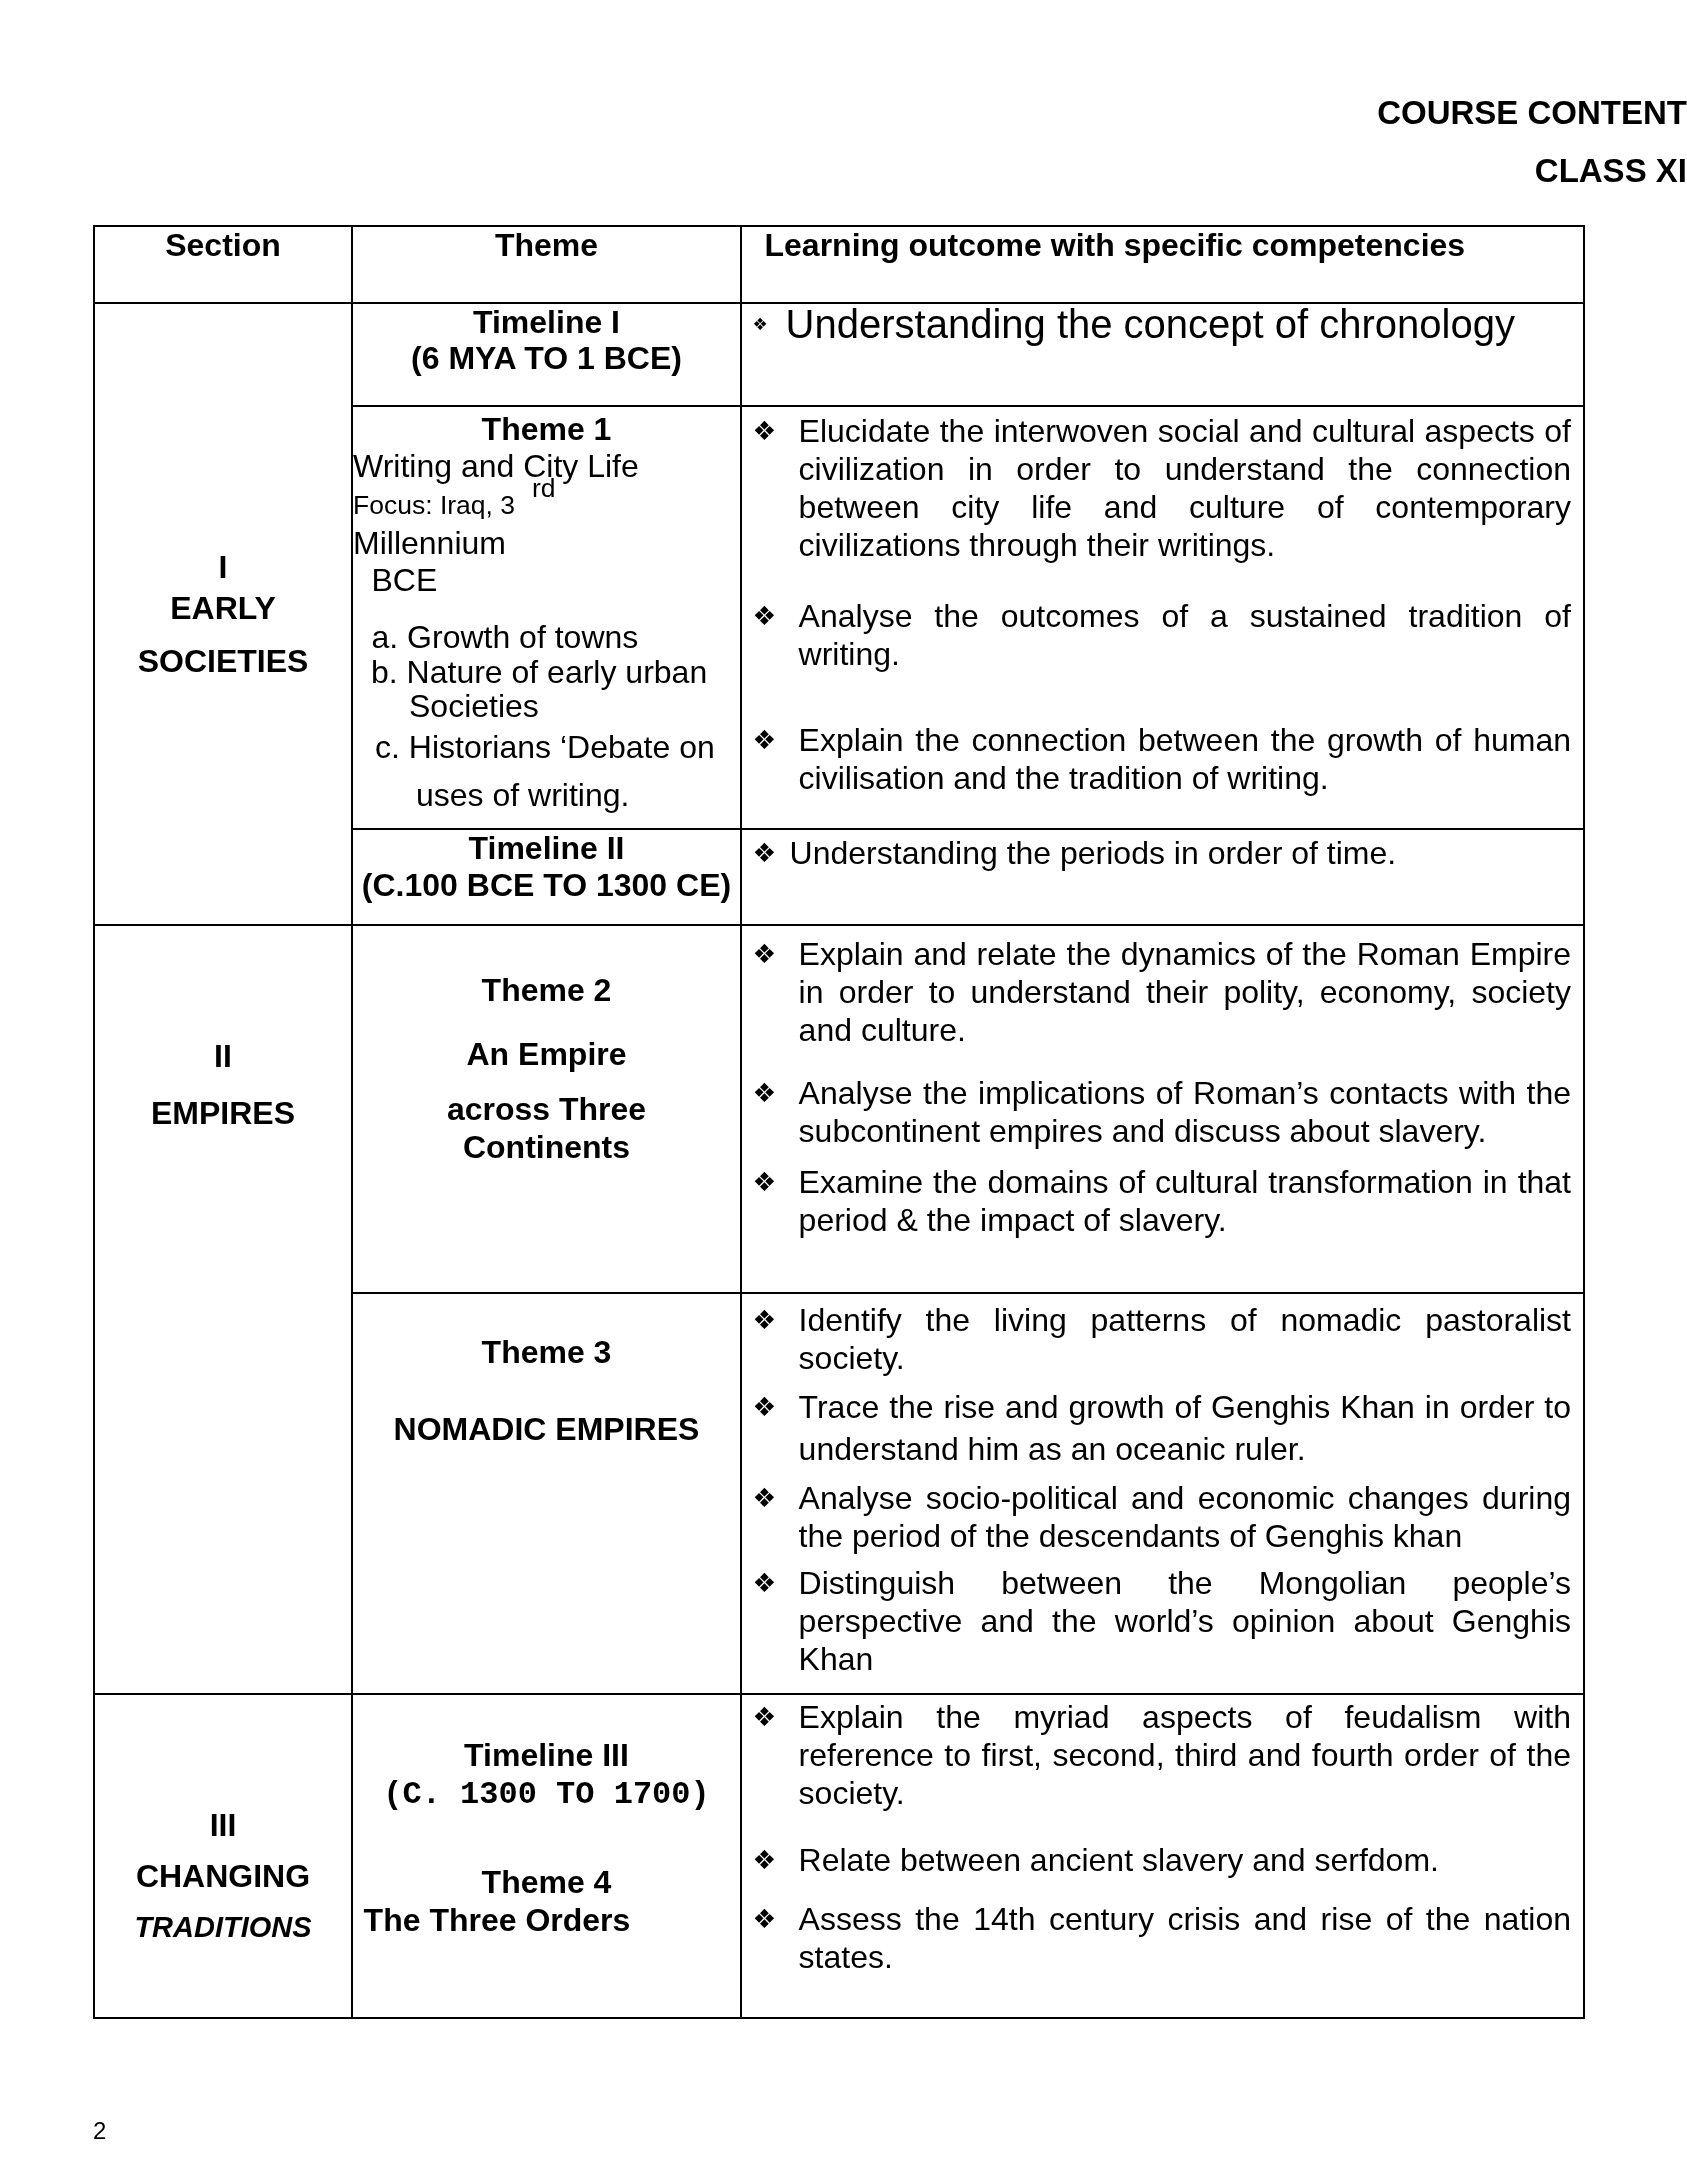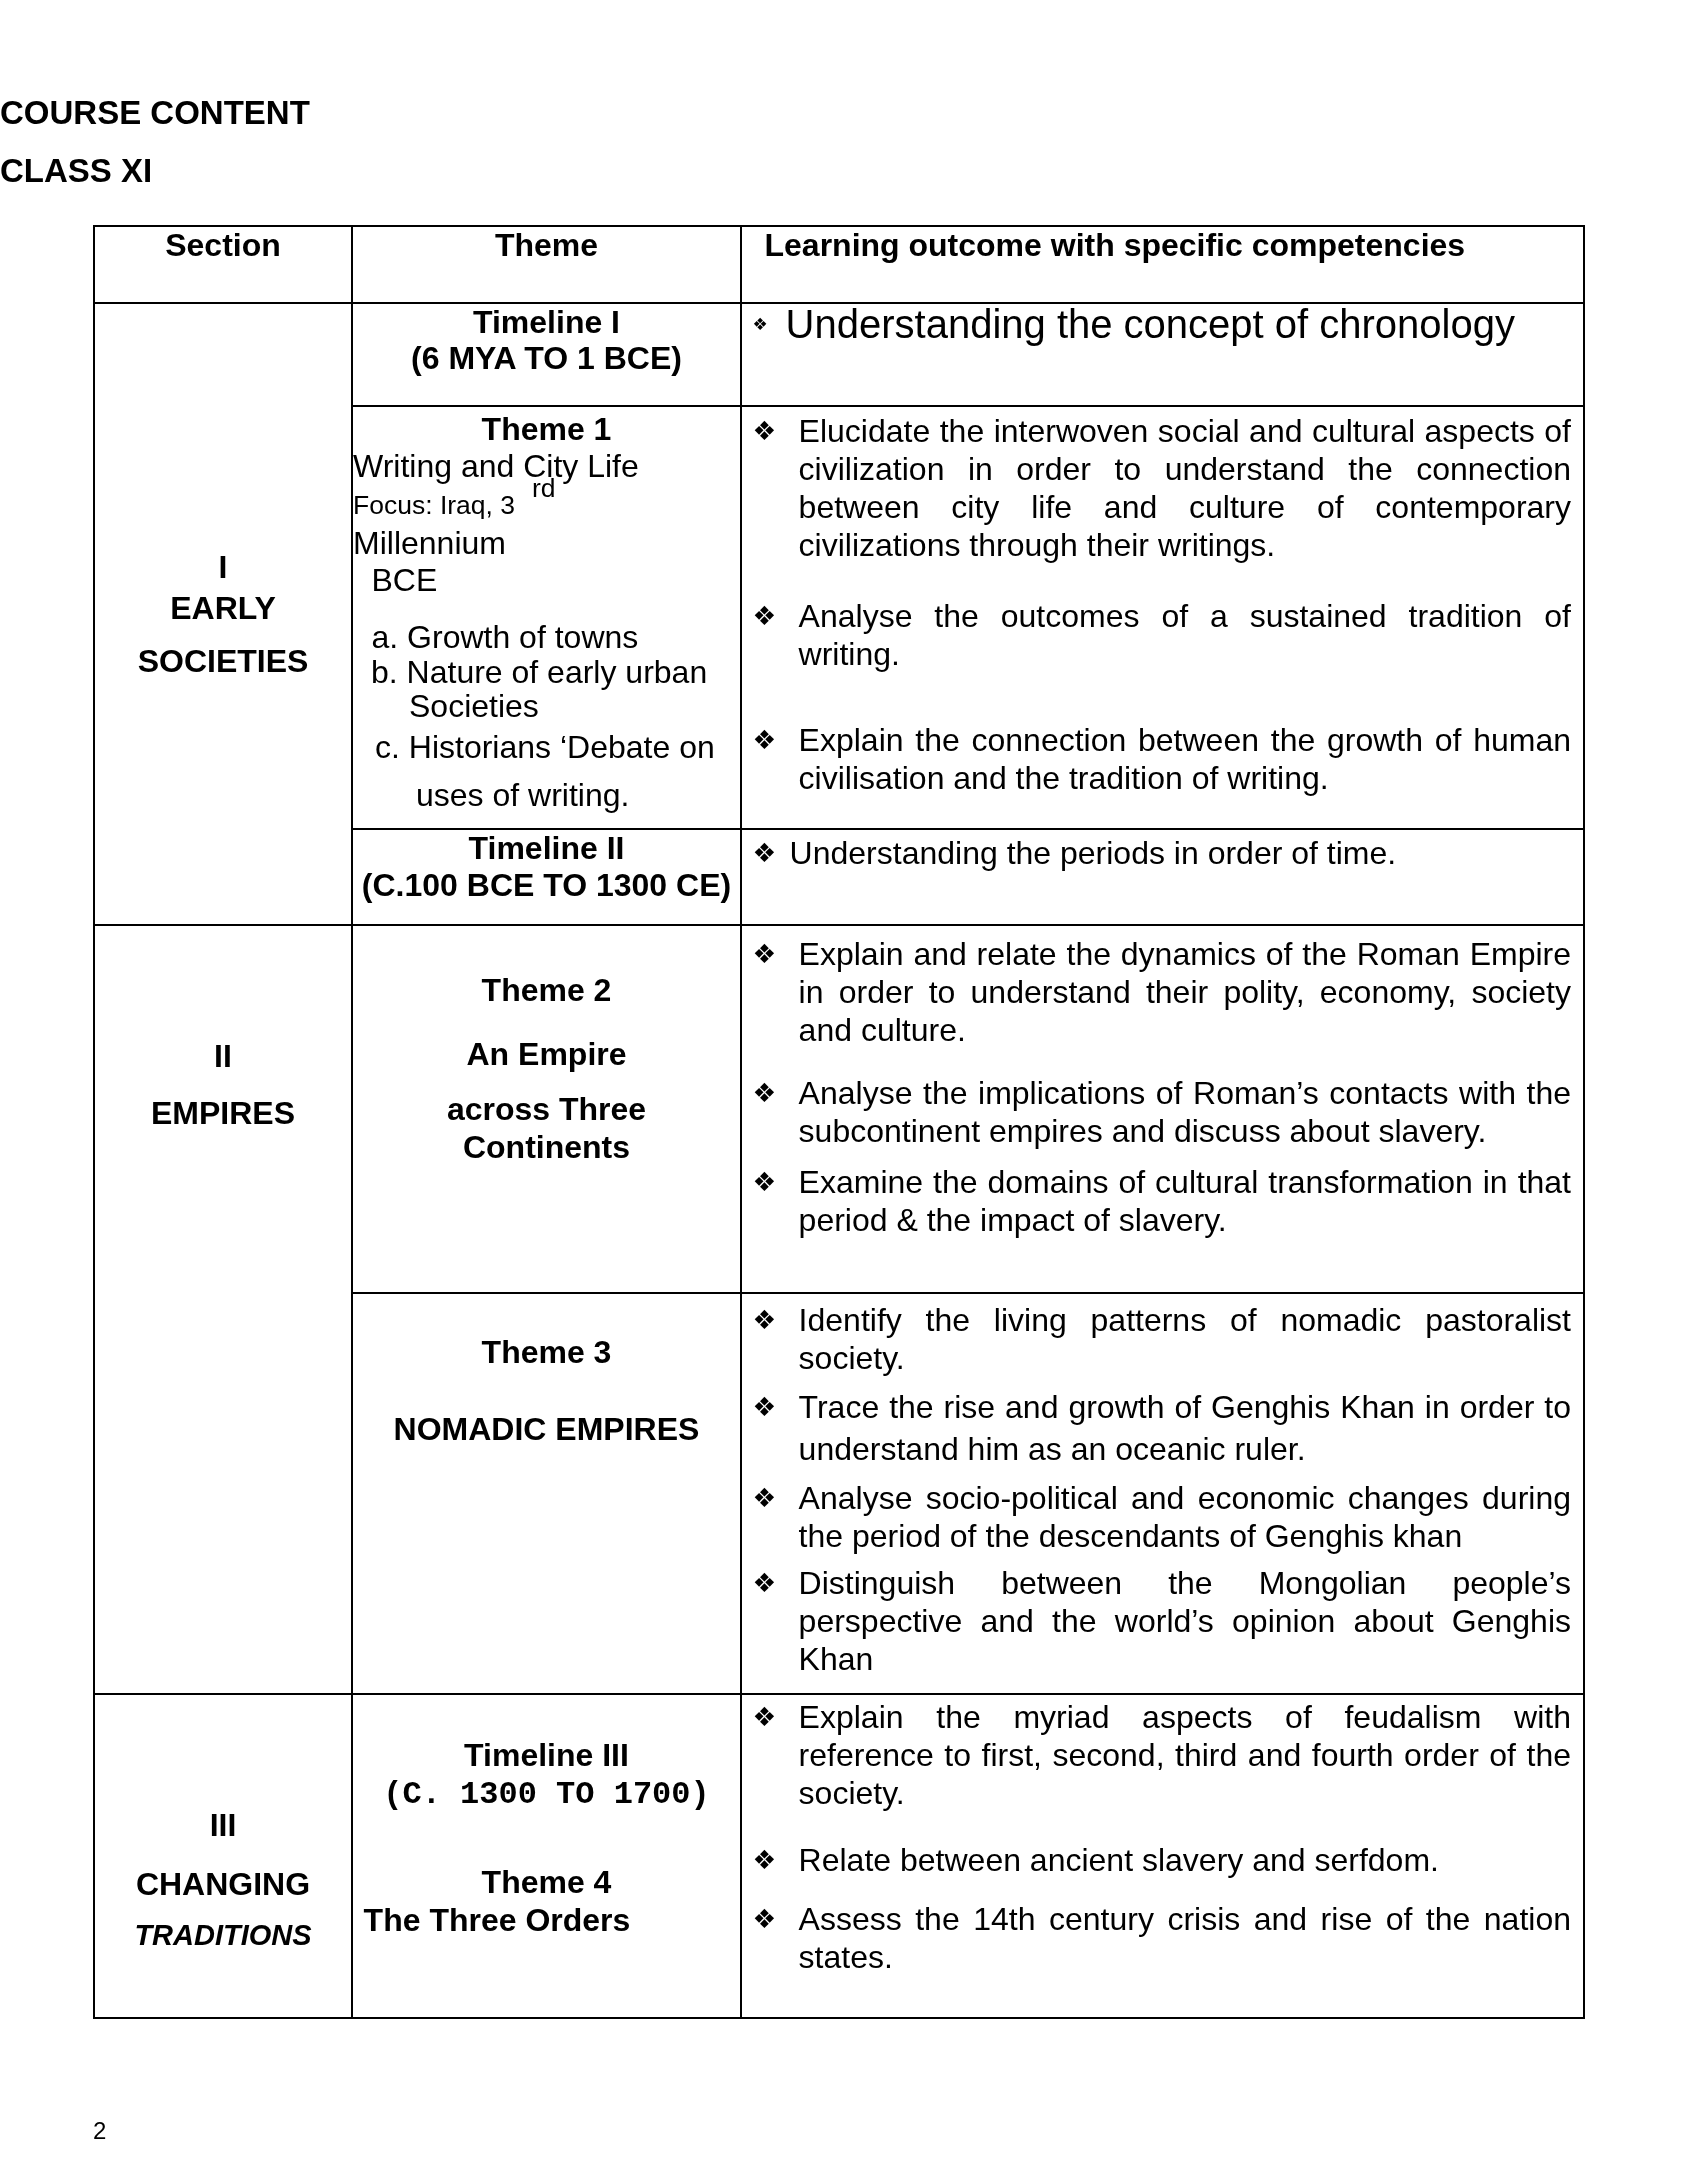--- a/index.html
+++ b/index.html
@@ -1,17 +1,17 @@
 <!DOCTYPE html>
 <html style="font-size:10.6px"><head>
 <meta charset="utf-8">
 <style>
   html, body { margin:0; padding:0; background:#ffffff; }
   body { width:1687px; height:2183px; position:relative; font-family:"Liberation Sans", sans-serif; color:#000; overflow:hidden; }
-  .title { position:absolute; left:0; width:1687px; text-align:left; font-weight:bold; font-size:33px; }
+  .title { position:absolute; left:0; width:1687px; text-align:right; font-weight:bold; font-size:33px; }
   #t1 { top:94px; }
   #t2 { top:152px; }
   table { position:absolute; left:93px; top:225px; border-collapse:collapse; table-layout:fixed; width:1490px; }
   td, th { border:2.6px solid #000; vertical-align:top; padding:0; }
   col.c1 { width:258px; } col.c2 { width:389px; } col.c3 { width:843px; }
   th { font-size:32px; font-weight:bold; height:75px; padding-top:0; }
   th.c3h { text-align:left; padding-left:22.5px; }
   .sec { text-align:center; font-weight:bold; font-size:32px; vertical-align:middle; }
   .theme { text-align:center; font-weight:bold; font-size:32px; }
   .outcomes { font-size:32px; padding:4px 12px 0 10.6px; }
@@ -146,21 +146,21 @@
         <div class="out">
           <span class="bul">❖</span>
           <span>Distinguish between the Mongolian people’s perspective and the world’s opinion about Genghis Khan</span>
         </div>
       </td>
     </tr>
 
     <tr style="height:324px;">
       <td class="sec" style="vertical-align:top; padding-top:112px;">
         <div>III</div>
-        <div style="margin-top:22px;">CHANGING</div>
+        <div style="margin-top:14px;">CHANGING</div>
         <div style="margin-top:16px; font-size:29px;font-style:italic;">TRADITIONS</div>
       </td>
       <td class="theme" style="padding-top:40px;">
         <div style="line-height:40px;">Timeline III</div>
         <div style="line-height:40px;font-family:Liberation Mono, monospace;">(C. 1300 TO 1700)</div>
         <div style="margin-top:49px;">Theme 4</div>
         <div class="plain" style="font-weight:bold; margin-top:1px; padding-left:10.6px;">The Three Orders</div>
       </td>
       <td class="outcomes" style="padding-top:2.6px;">
         <div class="out" style="margin-bottom:29px;">

